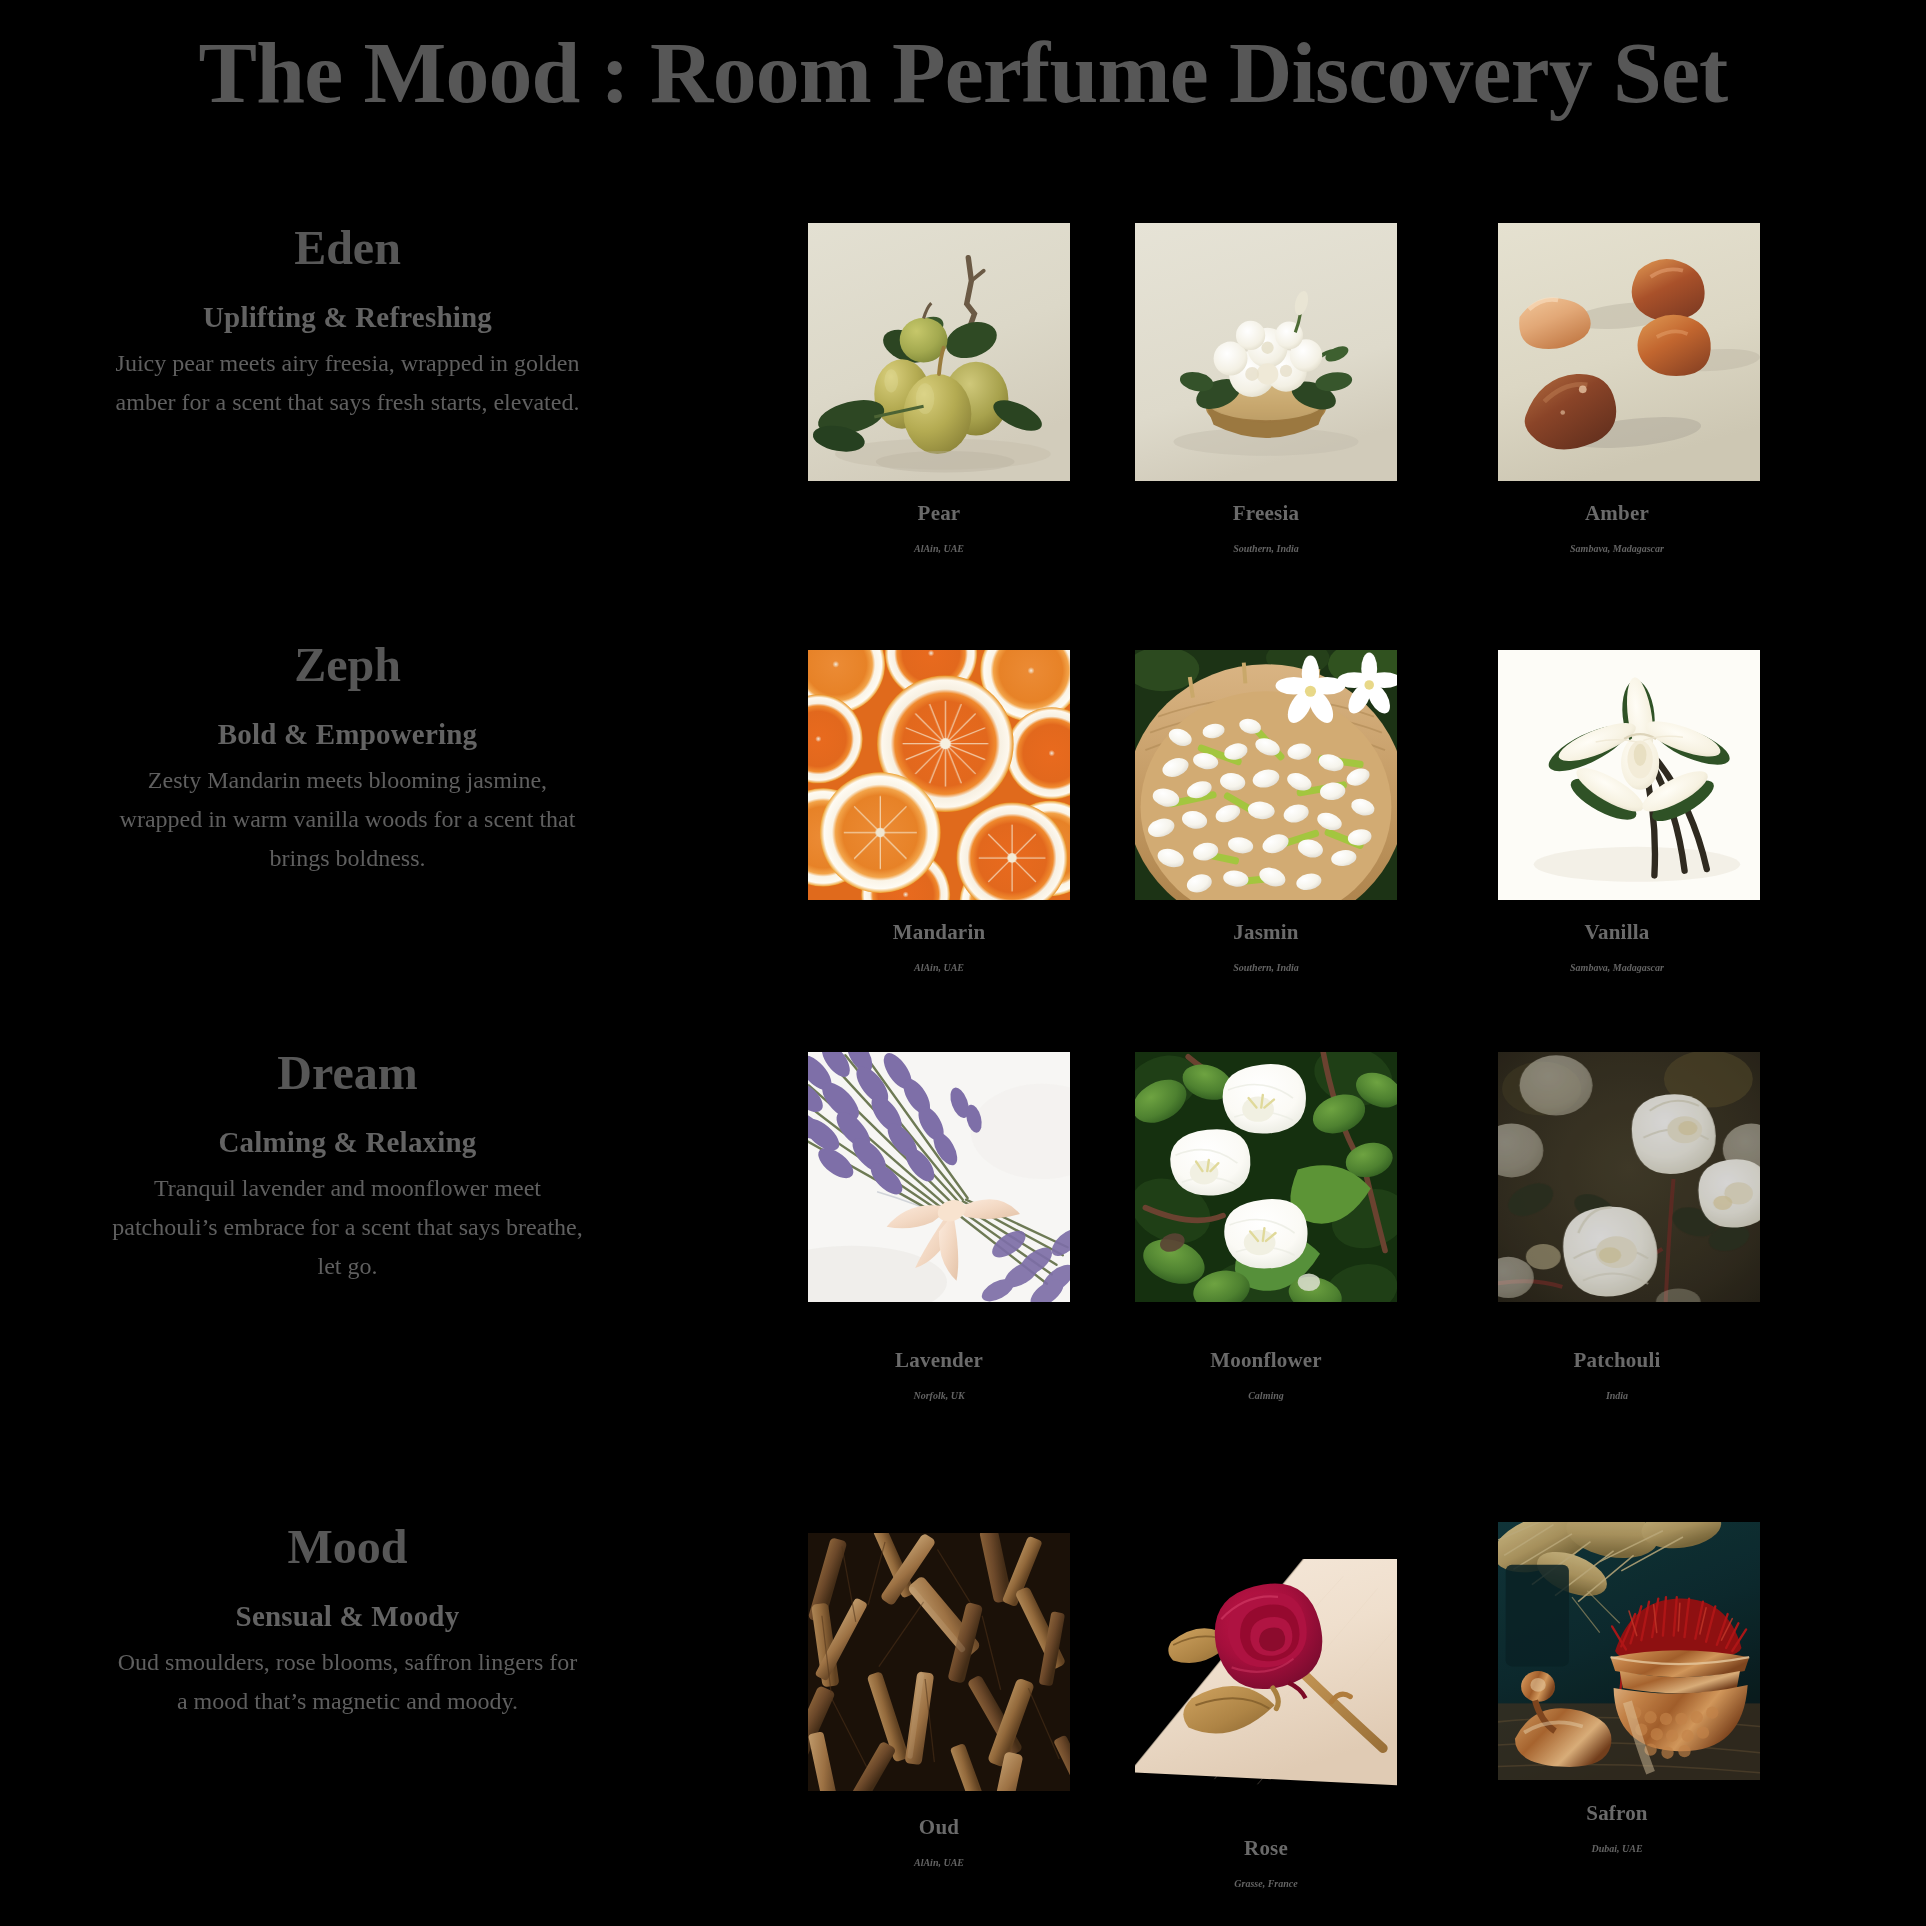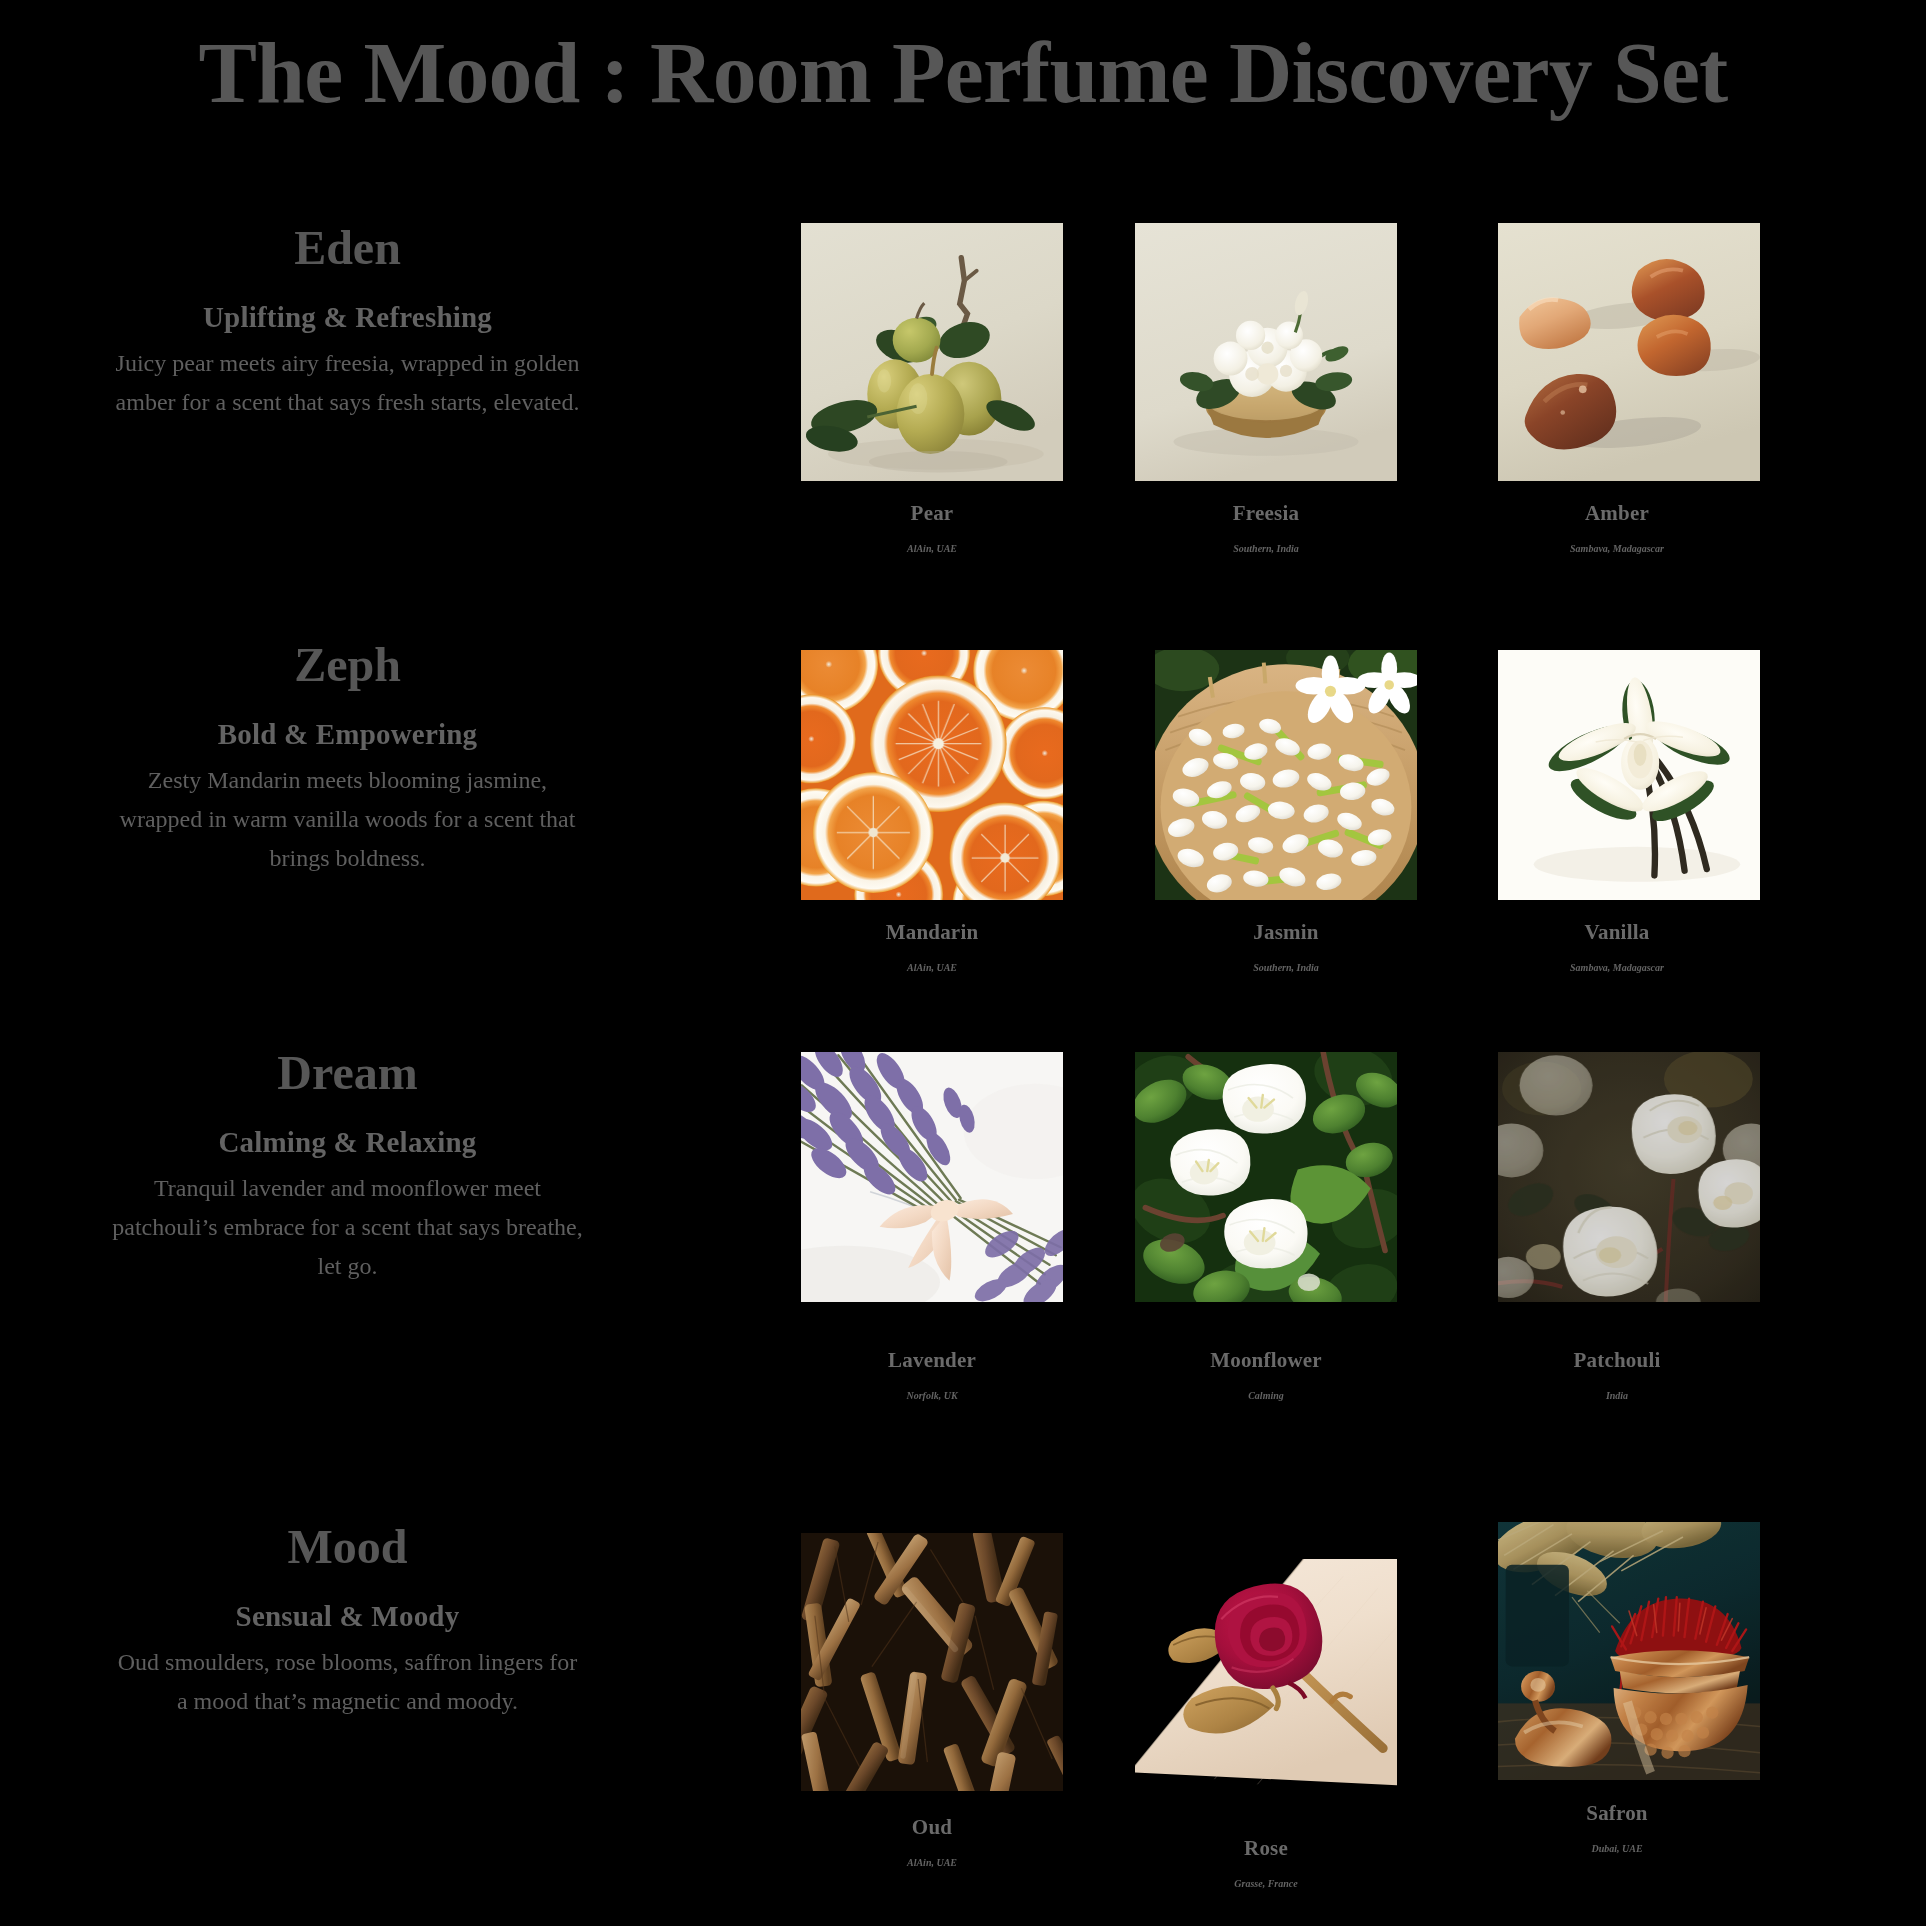--- a/index.html
+++ b/index.html
@@ -83,33 +83,33 @@
   .tile .loc {
     text-align:center;
     font-size:10px;
     font-style:italic;
     font-weight:bold;
     color:#636363;
     margin-top:17px;
   }
 
   
-  .c0 { left:5px; }
+  .c0 { left:12px; }
   .c1 { left:339px; }
   .c2 { left:678px;padding-left:24px; }
 
   #row-0 .tile .frame { height:258px; }
   #row-1 .tile .frame { height:250px; }
   #row-2 .tile .frame { height:250px; }
   #row-2 .tile .cap { margin-top:46px; }
   #row-3 .tile .frame { height:262px; }
 
   
   #row-1 .c0 { top:10px; }
-  #row-1 .c1 { top:10px;margin-left:20px; }
+  #row-1 .c1 { top:10px; }
   #row-1 .c2 { top:10px; }
   #row-2 .c0 { top:3.9px; }
   #row-2 .c1 { top:3.9px; }
   #row-2 .c2 { top:3.9px; }
   #row-3 .c0 { top:10.8px; }
   #row-3 .c1 { top:37px; }
   #row-3 .c2 { top:0px; }
   #row-3 .c1 .cap { margin-top:15.4px; }
   #row-3 .c2 .cap { margin-top:17px; }
 </style>

